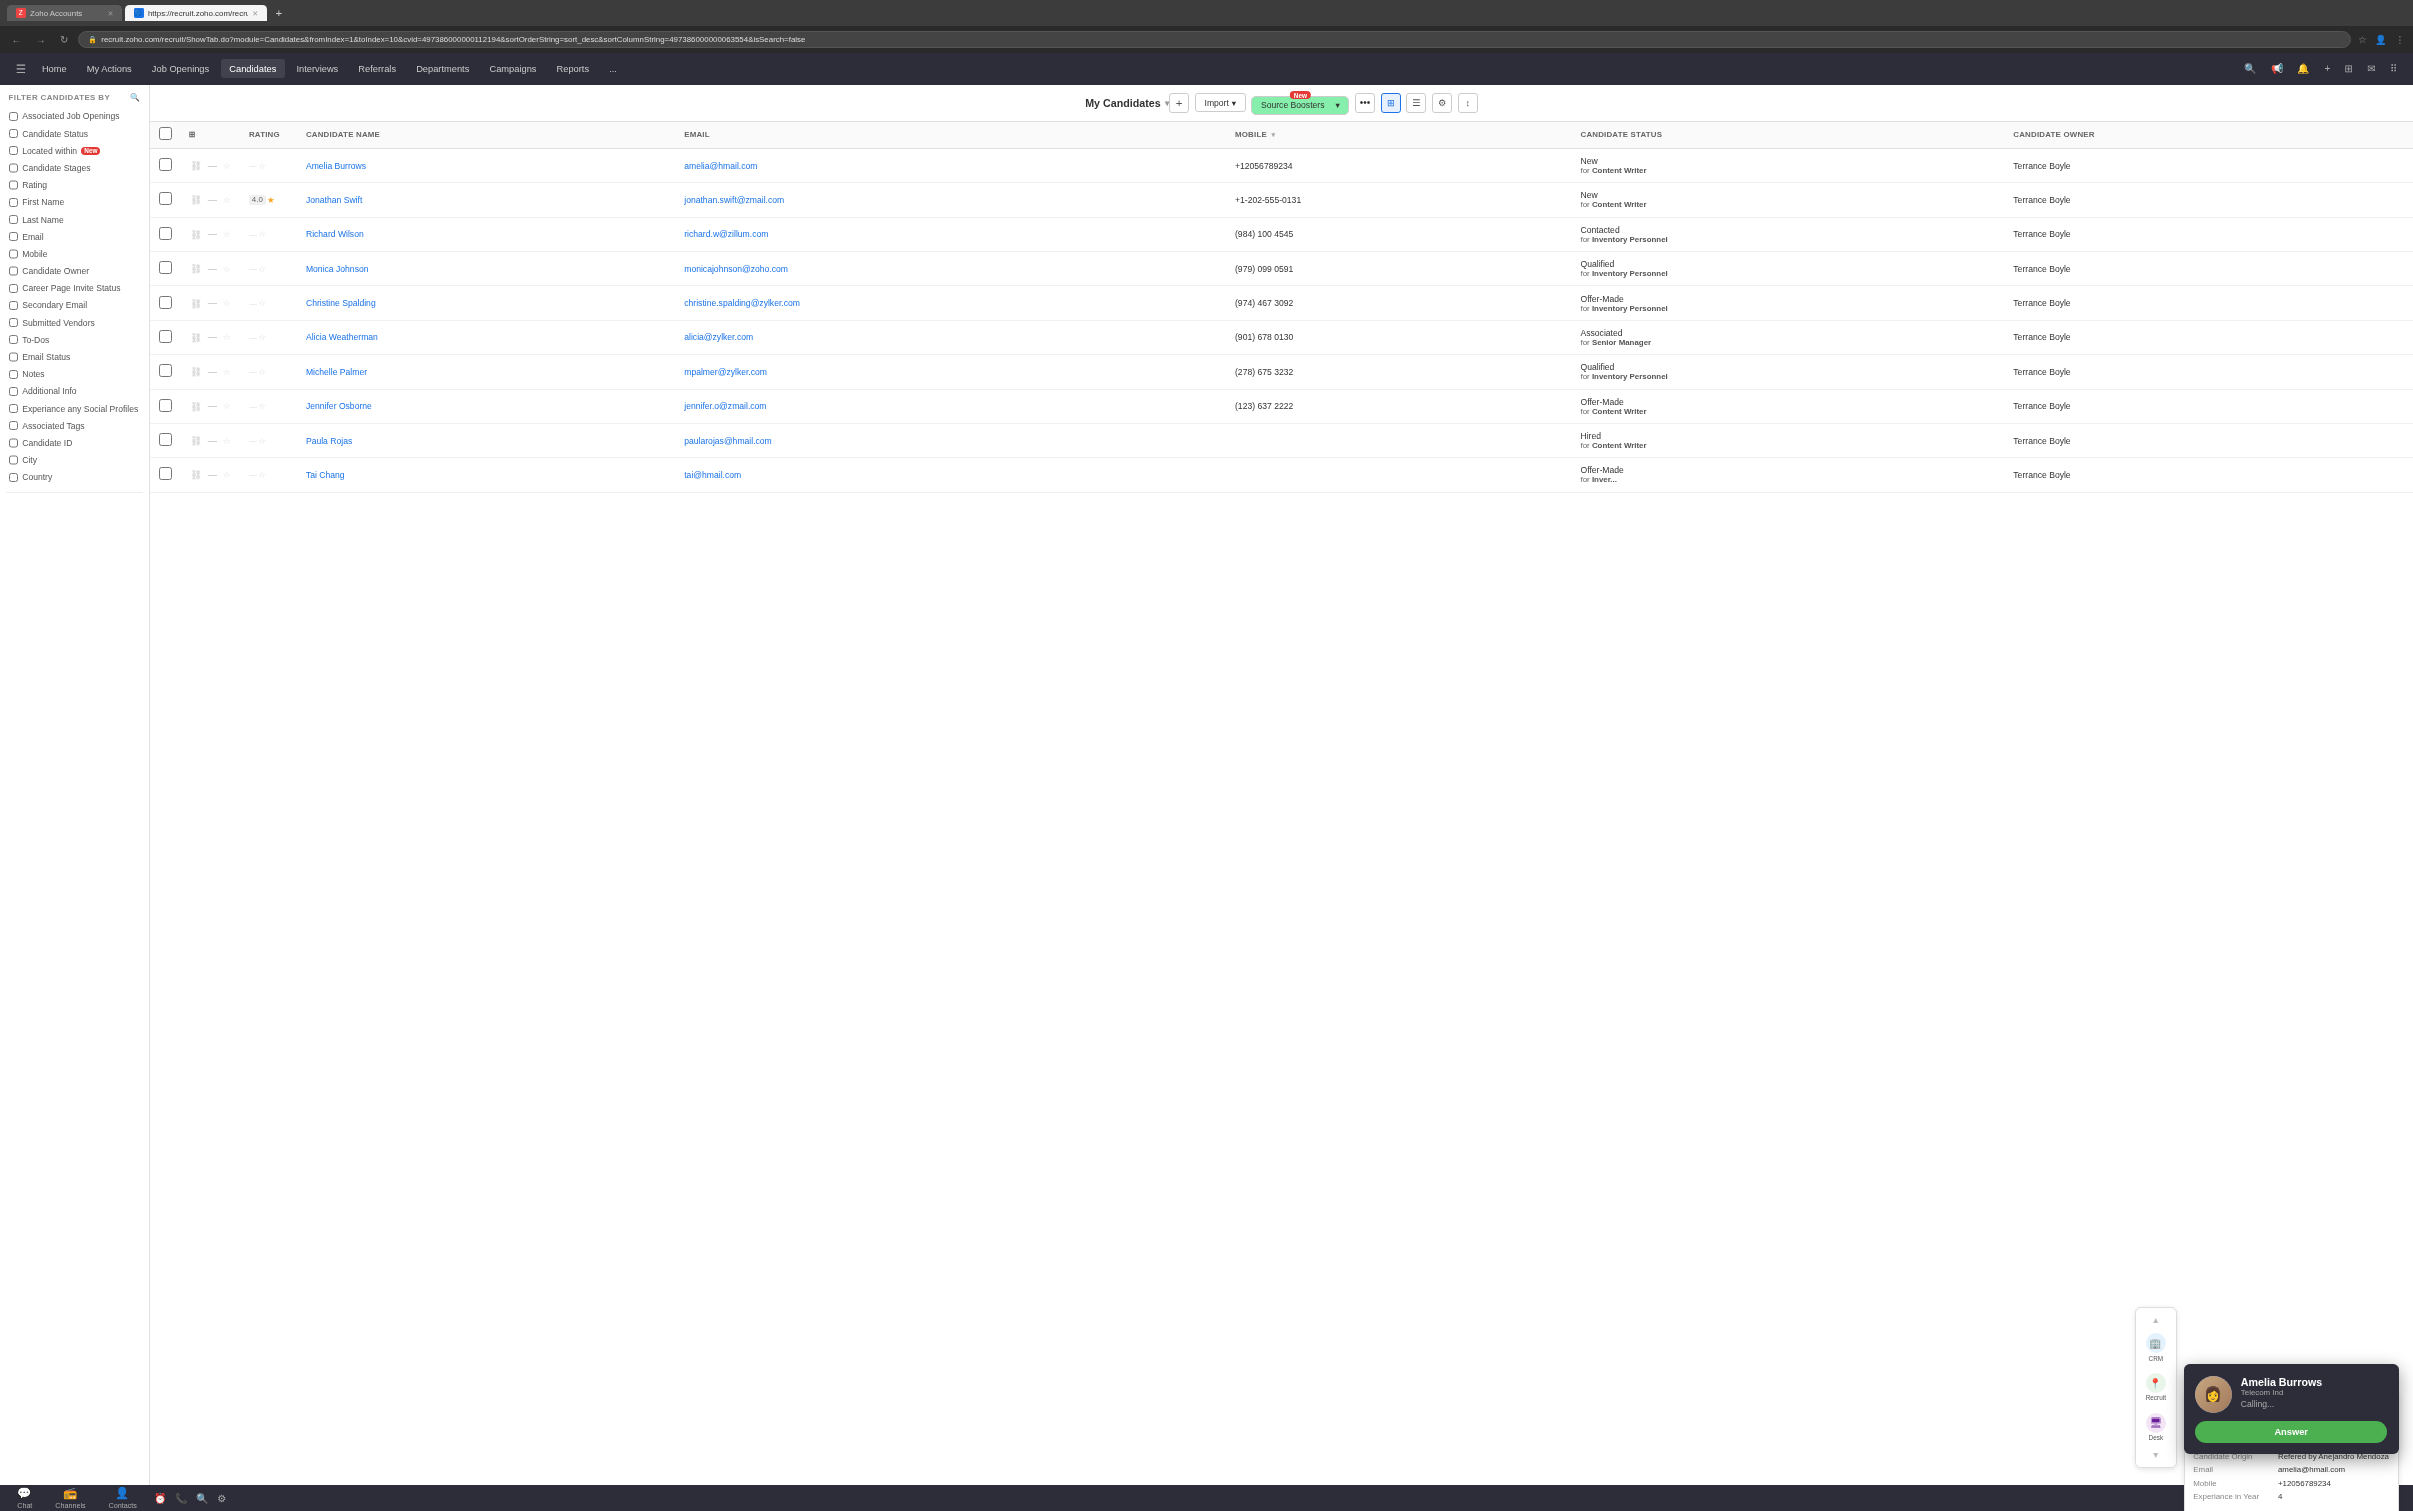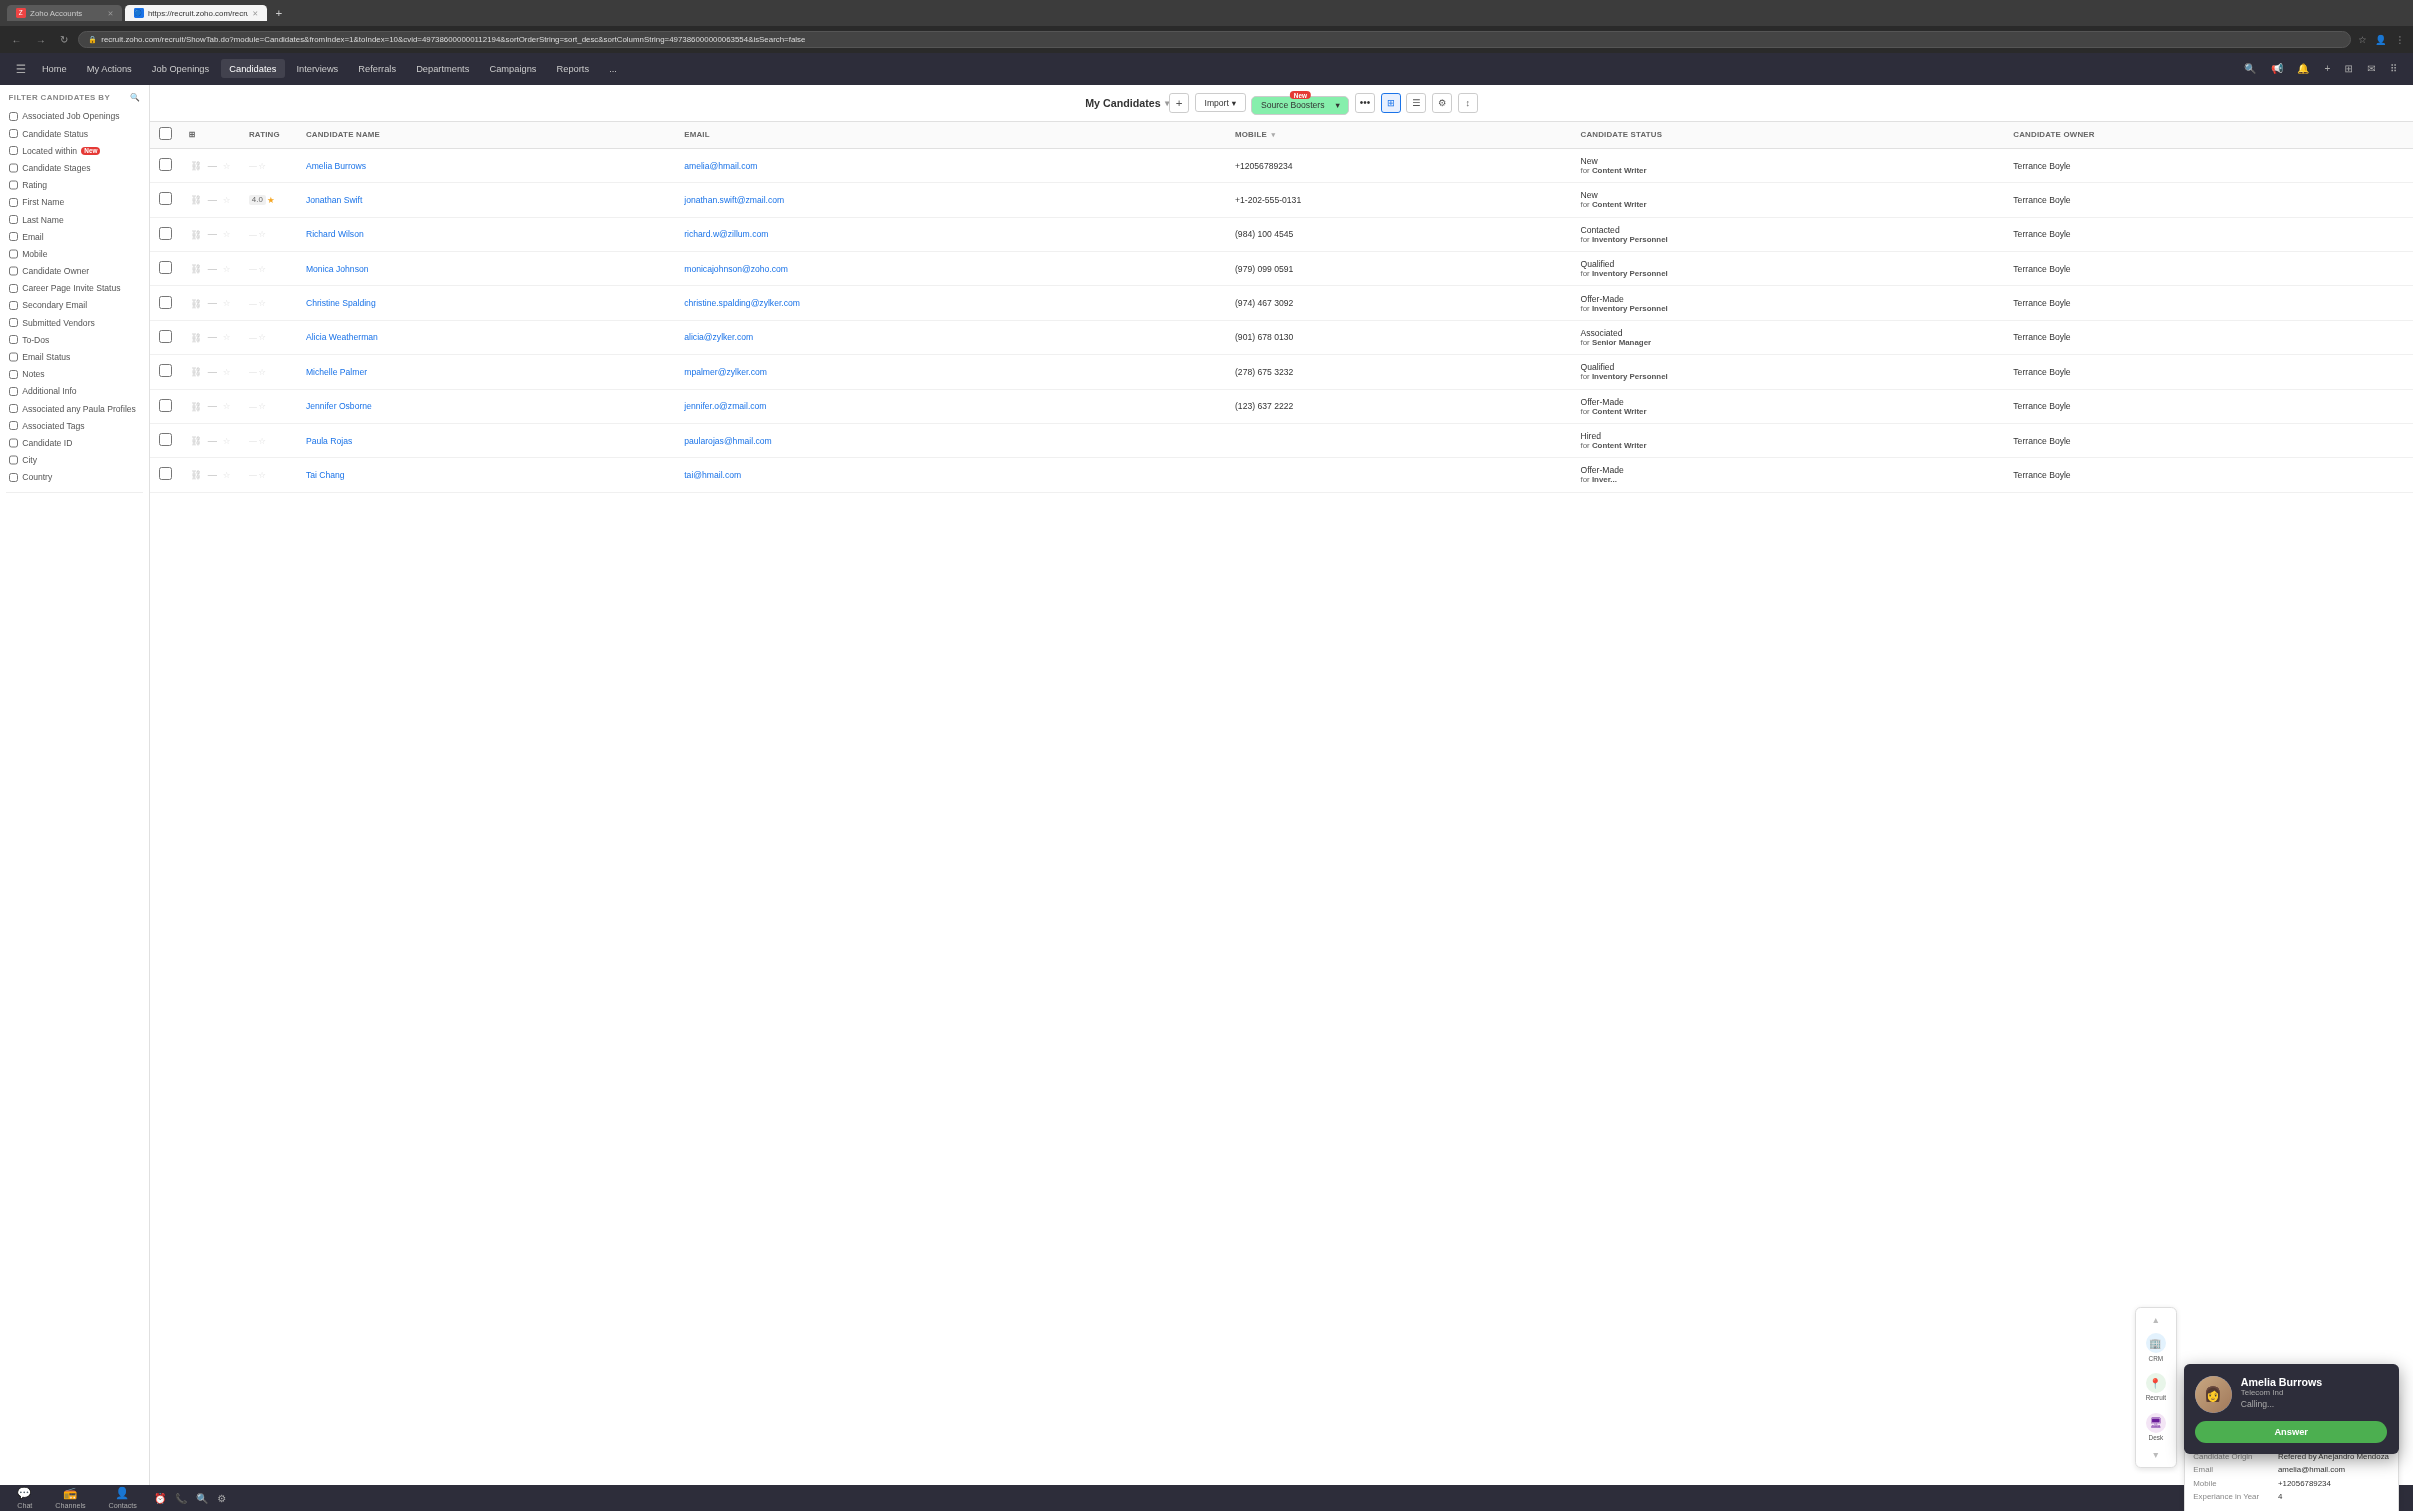--- a/index.html
+++ b/index.html
@@ -259,21 +259,21 @@
     <div class="sidebar-item">
       <input type="checkbox" style="">
       <span>Notes</span>
     </div>
     <div class="sidebar-item">
       <input type="checkbox" style="">
       <span>Additional Info</span>
     </div>
     <div class="sidebar-item">
       <input type="checkbox" style="">
-      <span>Associated any Paula Profiles</span>
+      <span>Experiance any Social Profiles</span>
     </div>
     <div class="sidebar-item">
       <input type="checkbox" style="">
       <span>Associated Tags</span>
     </div>
     <div class="sidebar-item">
       <input type="checkbox" style="">
       <span>Candidate ID</span>
     </div>
     <div class="sidebar-item">

